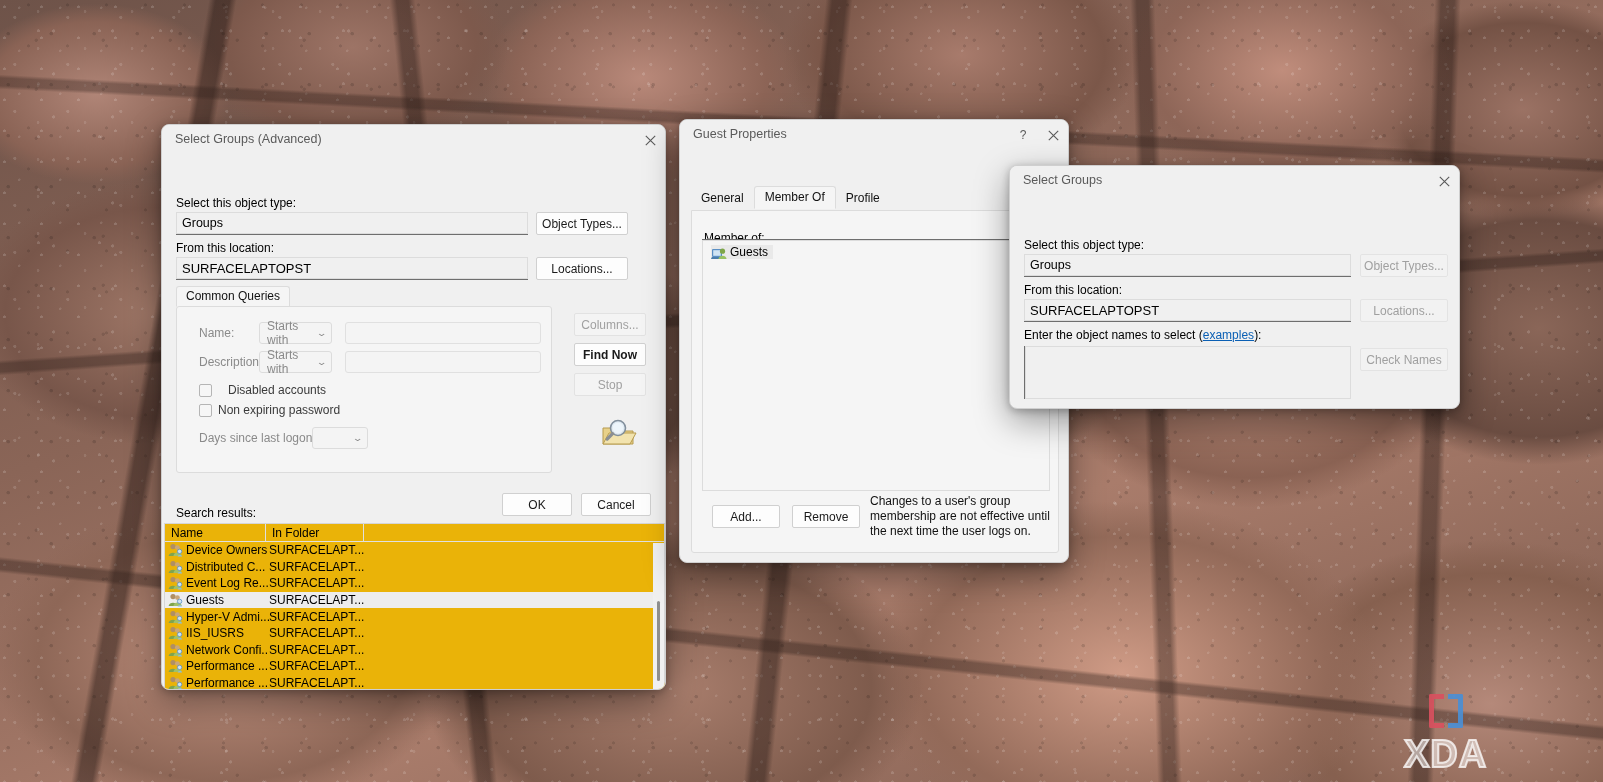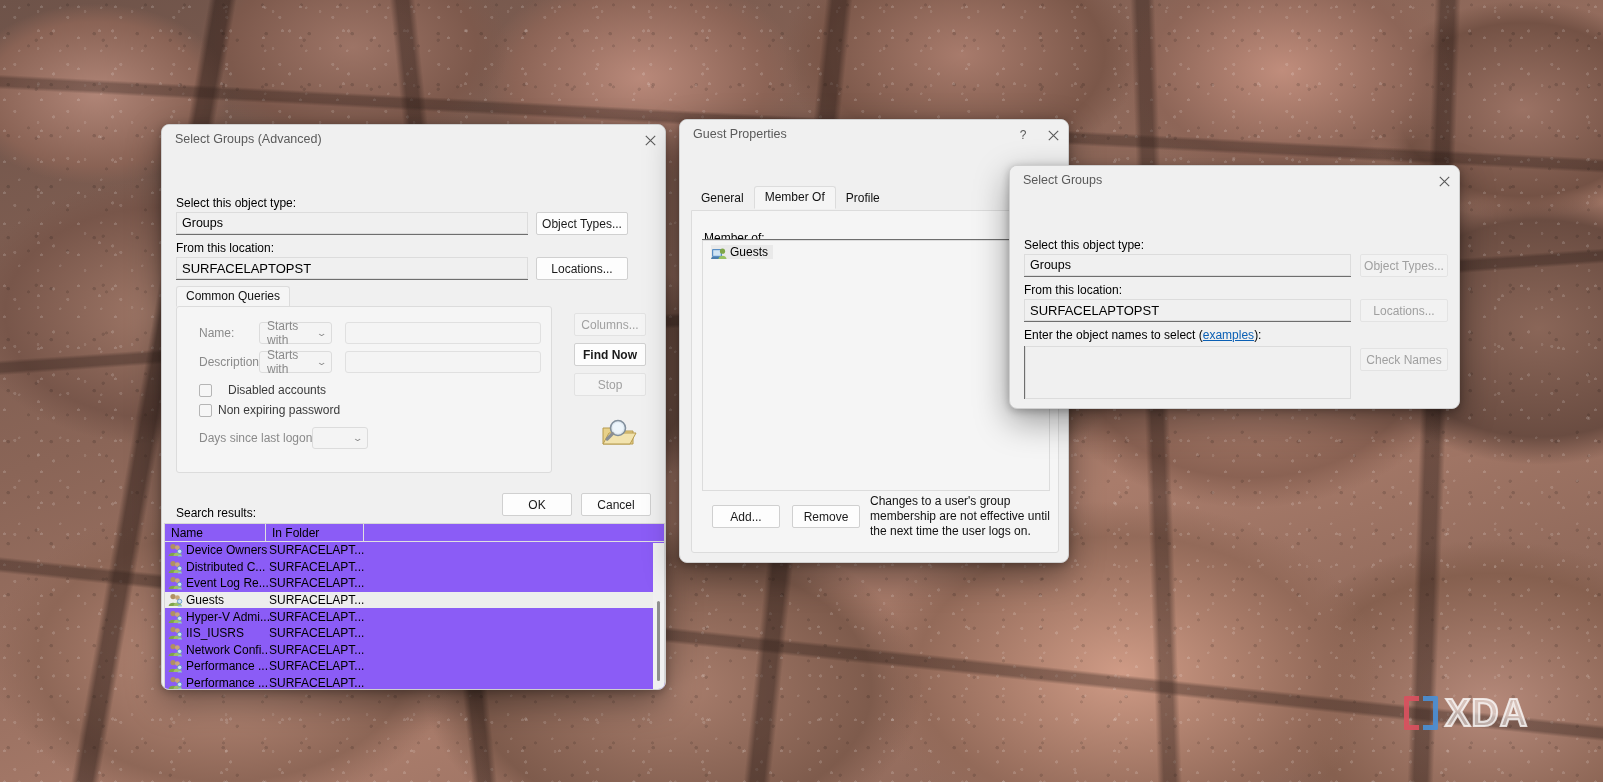--- a/index.html
+++ b/index.html
@@ -61,21 +61,21 @@
       linear-gradient(6deg,   rgba(35,22,18,0) 0 22%, rgba(35,22,18,.42) 22.4% 23.3%, rgba(35,22,18,0) 23.7% 100%),
       linear-gradient(-4deg,  rgba(35,22,18,0) 0 58%, rgba(35,22,18,.40) 58.4% 59.3%, rgba(35,22,18,0) 59.7% 100%),
       linear-gradient(3deg,   rgba(35,22,18,0) 0 80%, rgba(35,22,18,.38) 80.4% 81.3%, rgba(35,22,18,0) 81.7% 100%);
     opacity: .85;
   }
 
   
   #xda-watermark {
     position: absolute; left: 1404px; top: 694px;
     display: flex; align-items: center; gap: 7px;
-    opacity: .92; z-index: 5;
+    opacity: .92; z-index: 5; flex-direction: column;
   }
   #xda-watermark .brackets { display: flex; align-items: center; gap: 4px; }
   #xda-watermark .br {
     width: 15px; height: 34px; position: relative;
   }
   #xda-watermark .br.left {
     border: 5px solid #d9515f; border-right: none; border-radius: 2px 0 0 2px;
   }
   #xda-watermark .br.right {
     border: 5px solid #4b8fd4; border-left: none; border-radius: 0 2px 2px 0;
@@ -186,21 +186,21 @@
     cursor: default;
   }
   .tab.active {
     background: #f5f5f5;
     border-color: #dcdcdc;
     border-bottom-color: #f5f5f5;
     border-radius: 3px 3px 0 0;
   }
 
   .listbox {
-    background: #8b5cf6;
+    background: #eab308;
     border: 1px solid #d6d6d6;
     overflow: hidden;
     position: relative;
   }
   .listrow {
     display: flex; align-items: center;
     height: 16.6px; font-size: 12px; padding-left: 3px;
   }
   .listrow.sel { background: #ededed; }
   .col-name { width: 101px; display: flex; align-items: center; gap: 3px; overflow: hidden; white-space: nowrap; }

